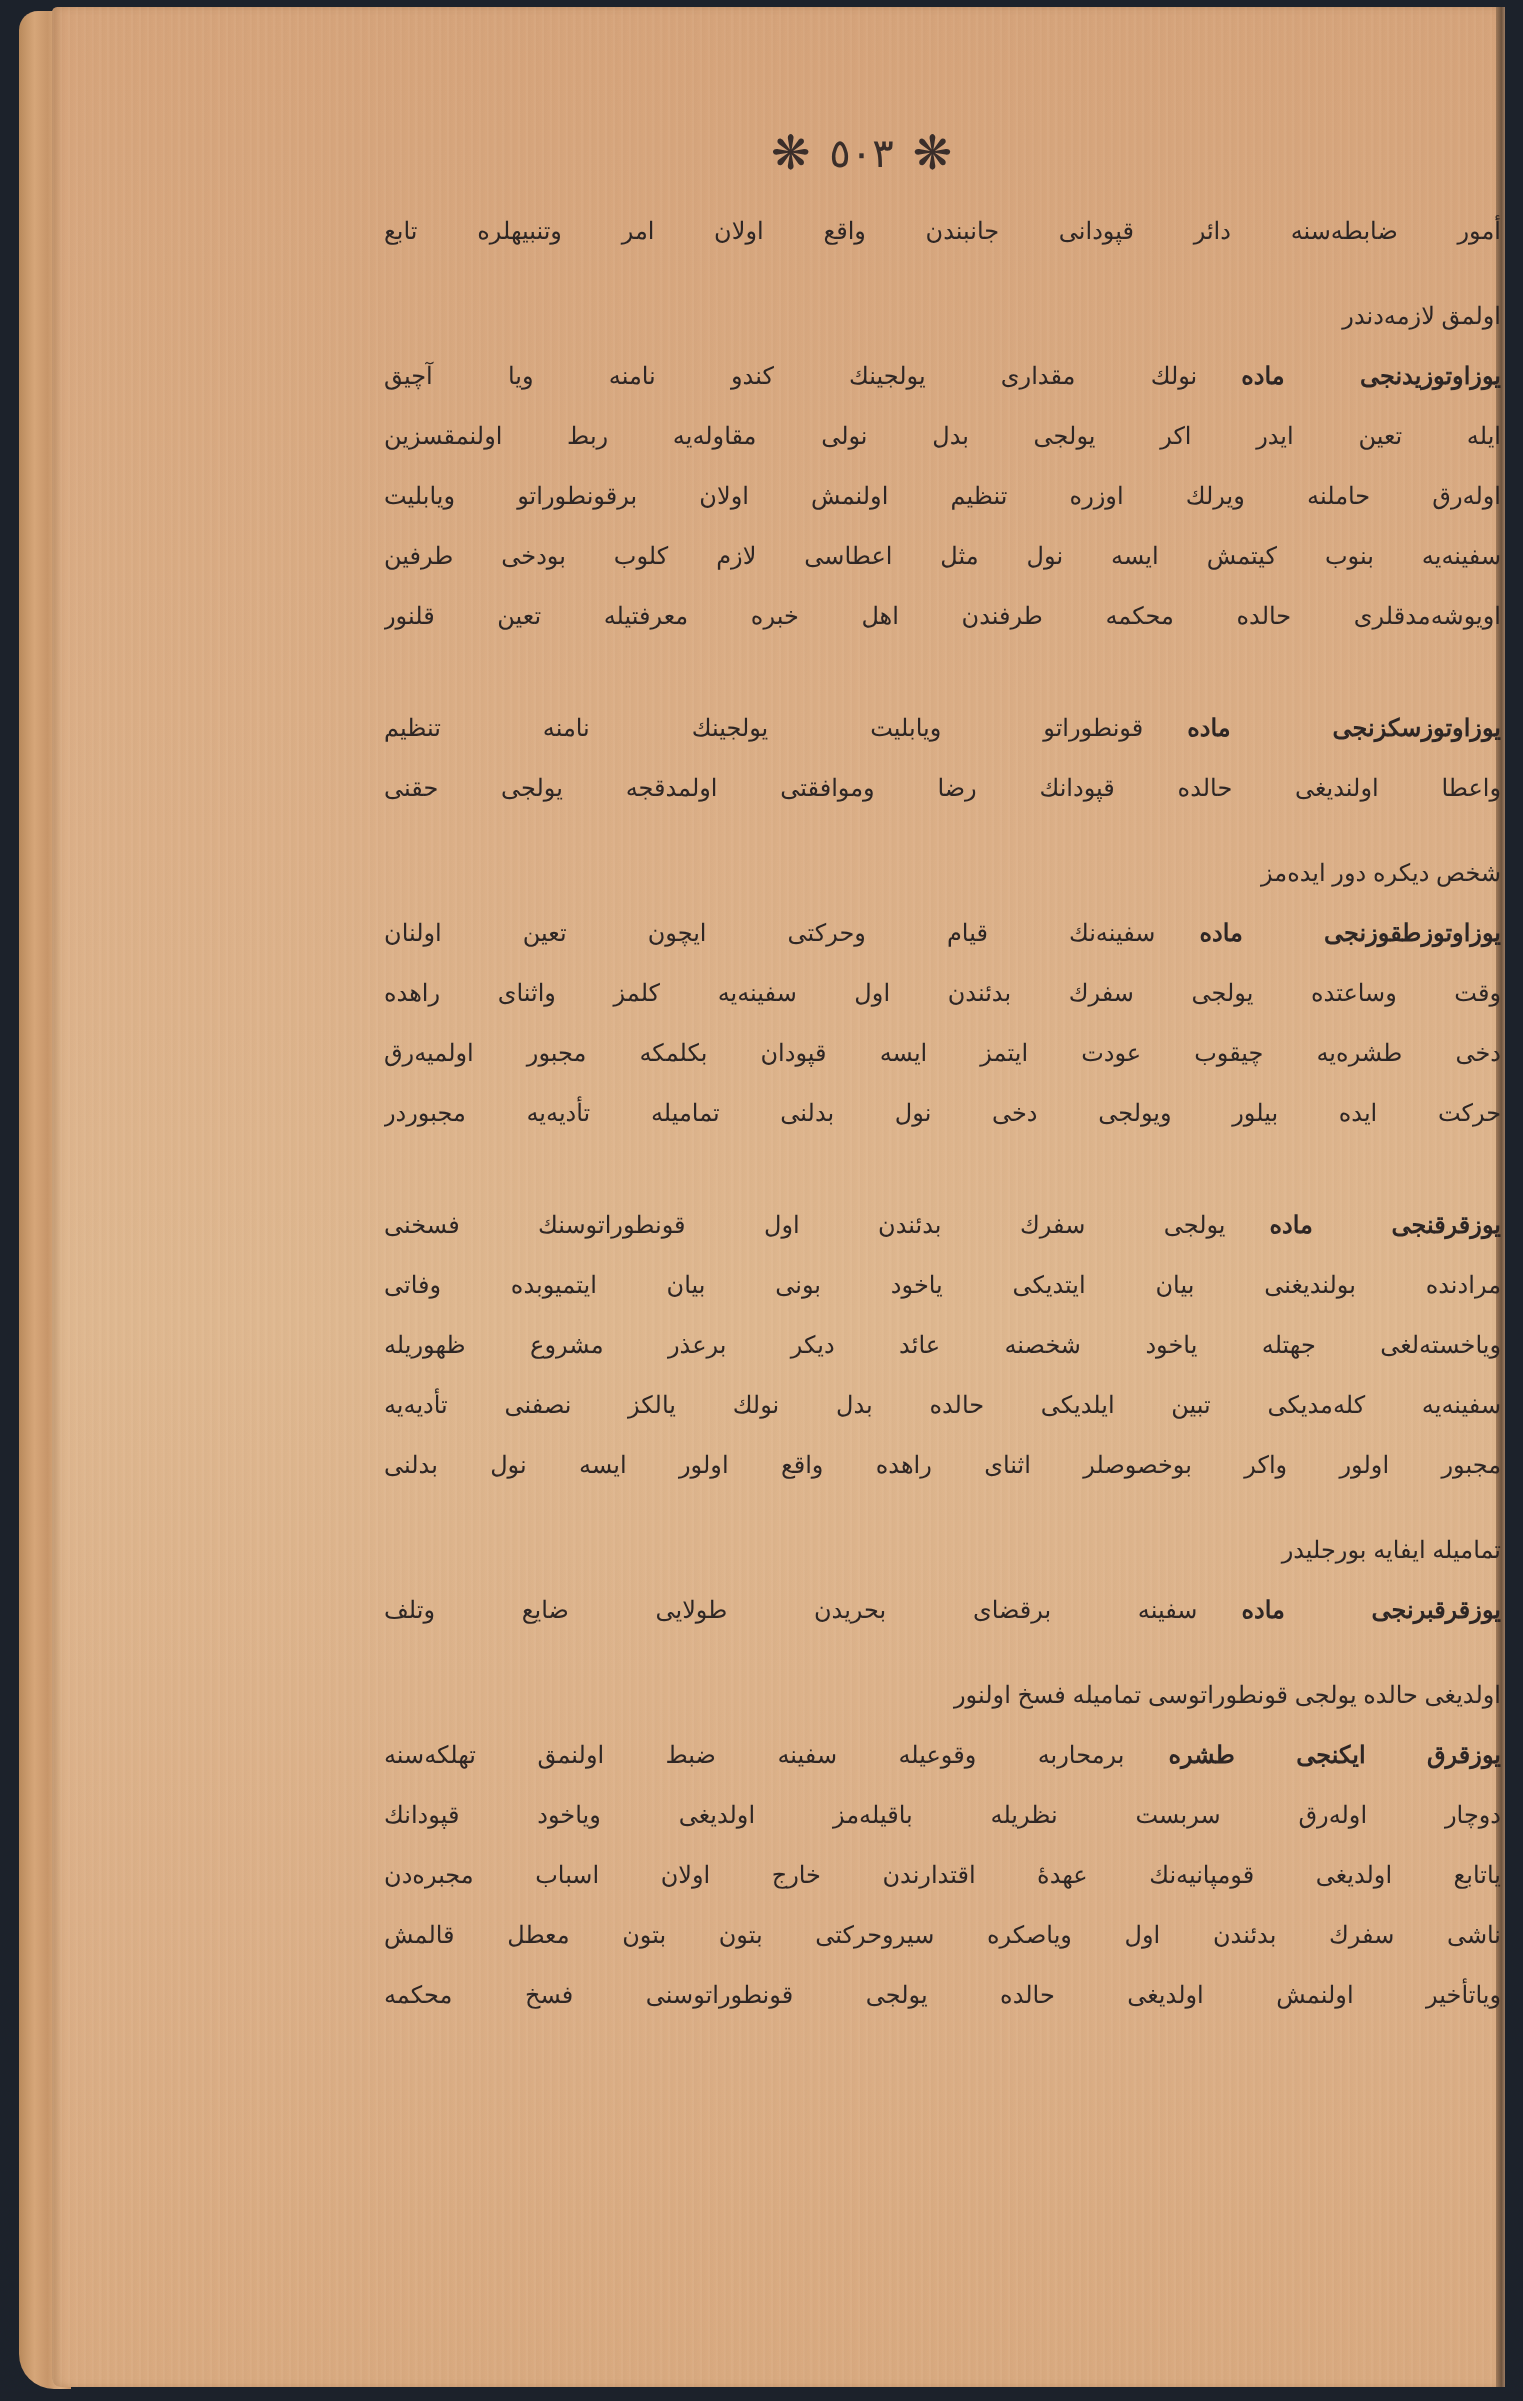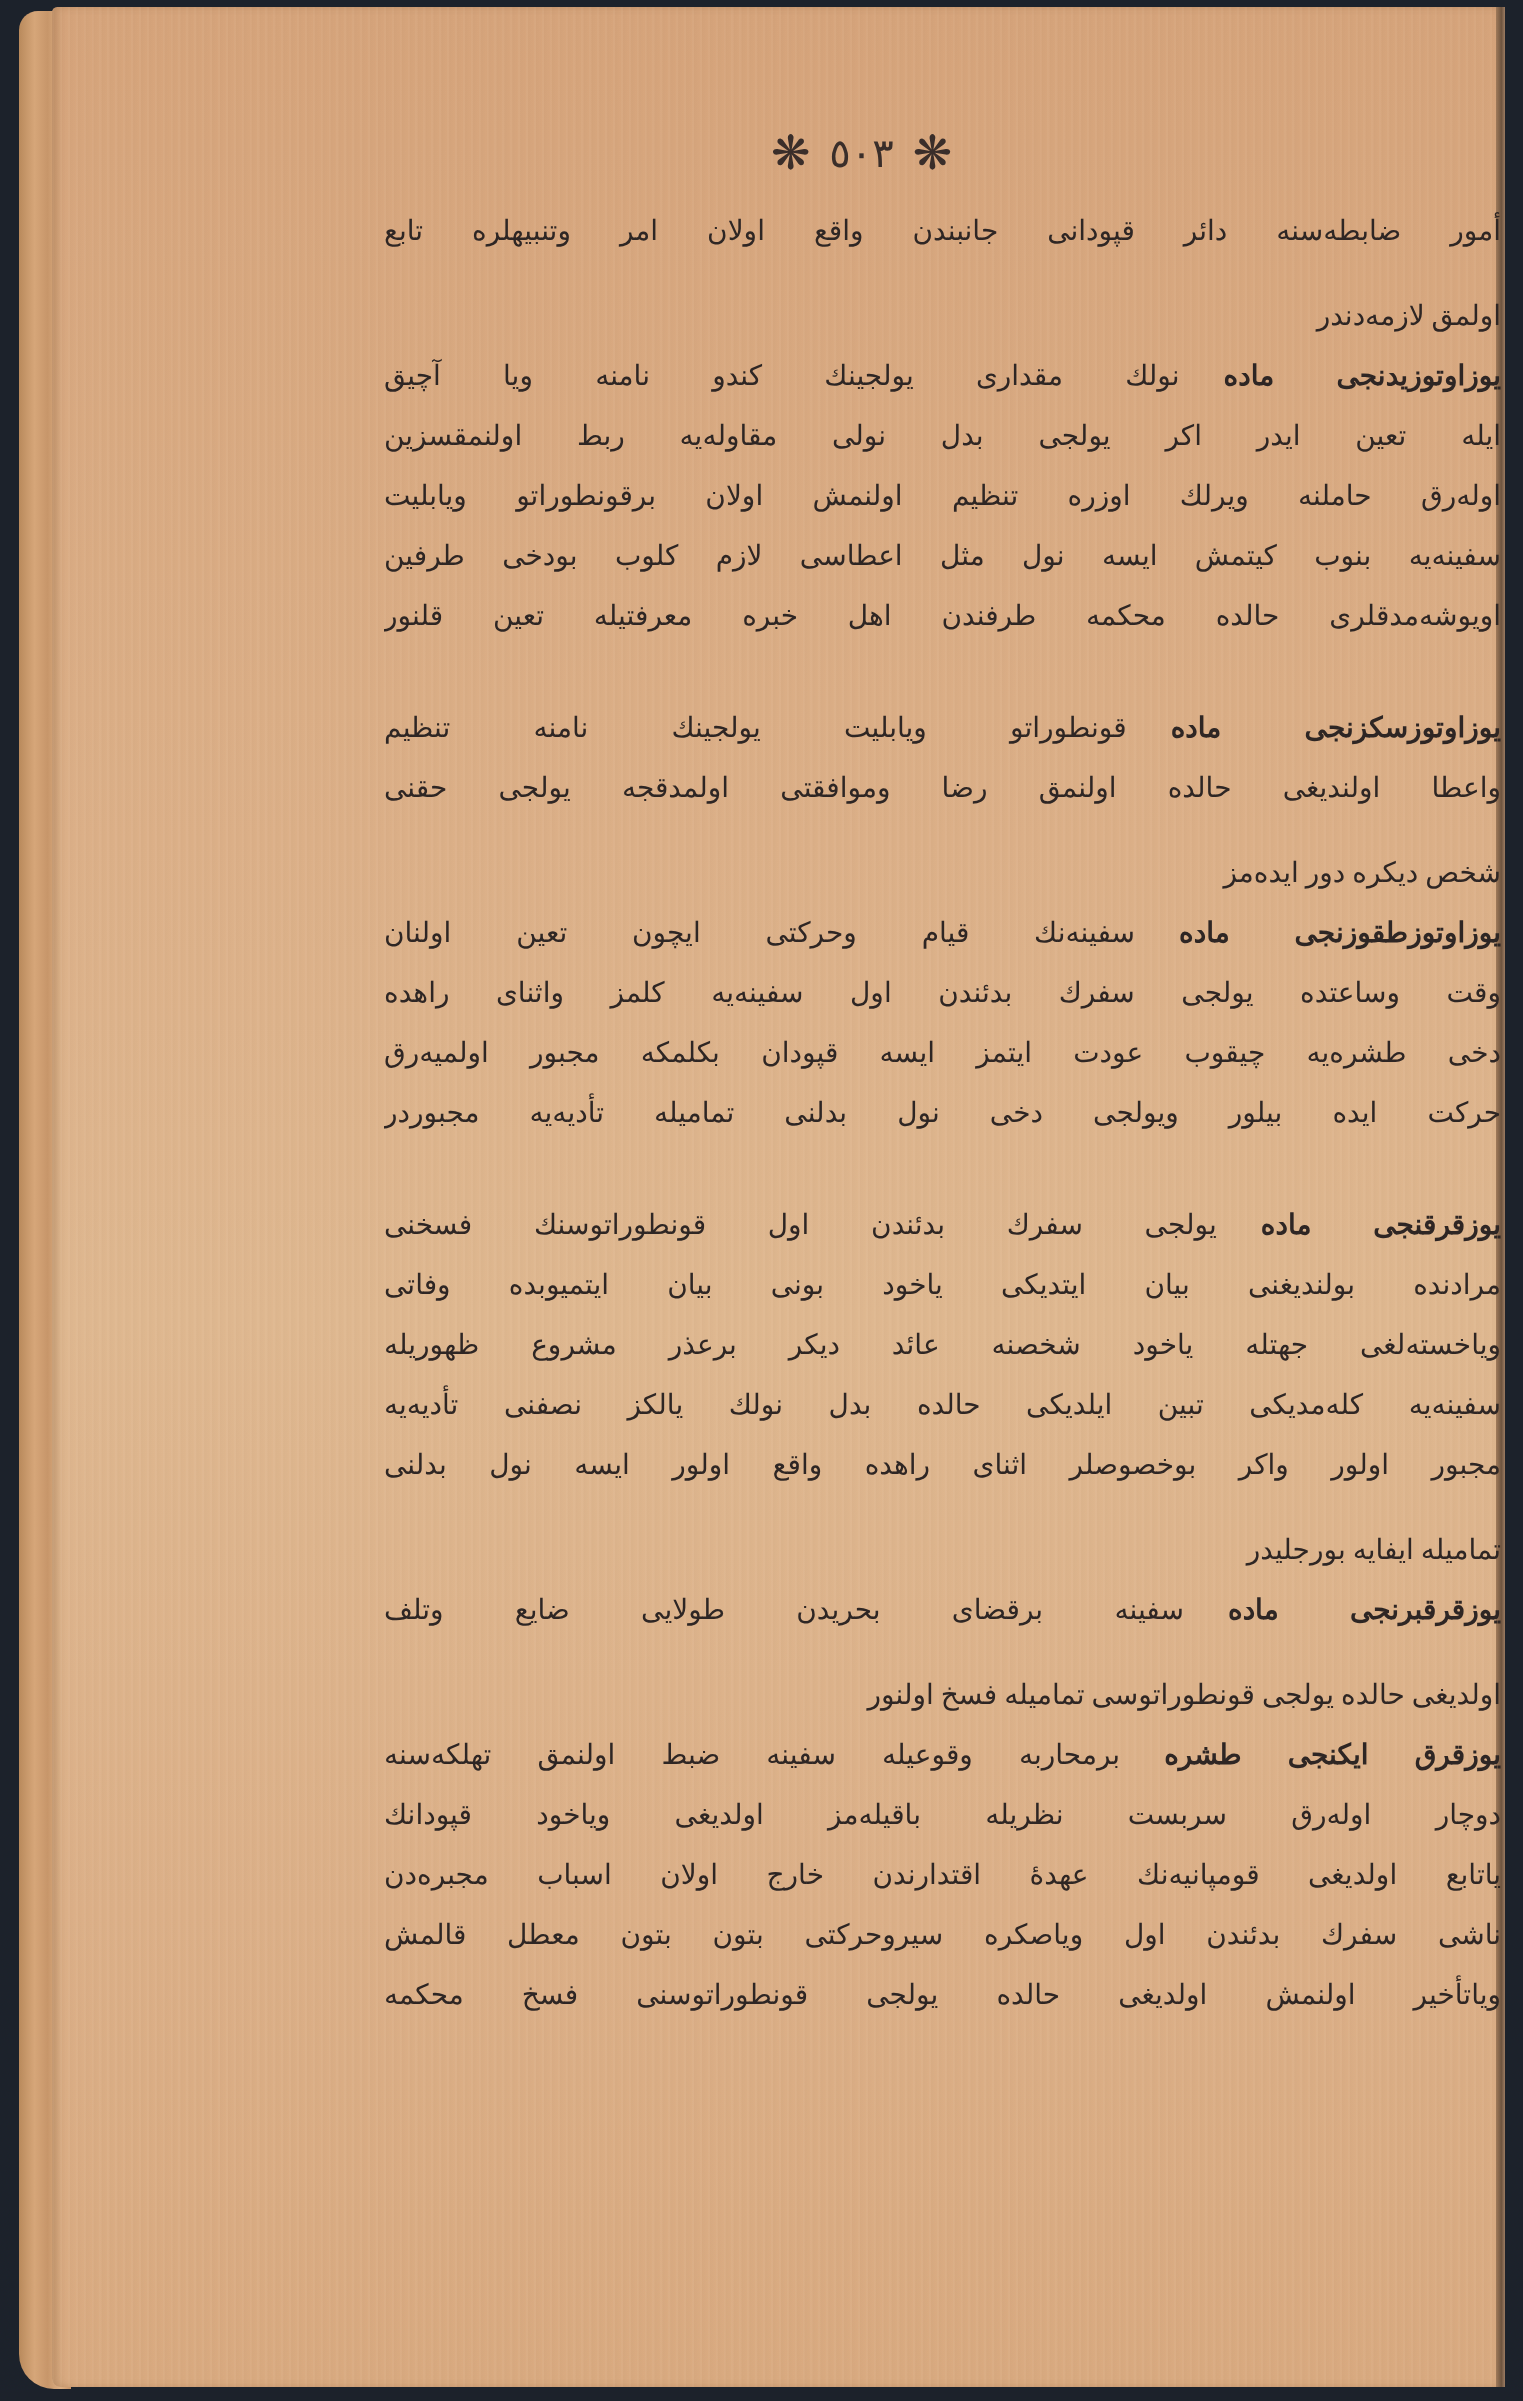--- a/index.html
+++ b/index.html
@@ -65,22 +65,22 @@
       line-height: 1;
     }
     .text-block {
       position: absolute;
       left: 332px;
       top: 194px;
       width: 1117px;
       direction: rtl;
       text-align: justify;
       color: #2e2624;
-      font-family: Liberation Serif, serif;
-      font-size: 28px;
+      font-family: Liberation Sans, sans-serif;
+      font-size: 24px;
       line-height: 60px;
     }
     .line {
       display: block;
       height: 60px;
       white-space: nowrap;
       text-align: justify;
       text-align-last: justify;
       overflow: hidden;
     }
@@ -127,21 +127,21 @@
       <span class="line">ایله تعین ایدر اکر یولجی بدل نولی مقاوله‌یه ربط اولنمقسزین</span>
       <span class="line">اوله‌رق حاملنه ویرلك اوزره تنظیم اولنمش اولان برقونطوراتو ویابلیت</span>
       <span class="line">سفینه‌یه بنوب کیتمش ایسه نول مثل اعطاسی لازم کلوب بودخی طرفین</span>
       <span class="line">اویوشه‌مدقلری حالده محکمه طرفندن اهل خبره معرفتیله تعین قلنور</span>
     </div>
 
     <div class="gap"></div>
 
     <div>
       <span class="line"><span class="article-head">یوزاوتوزسکزنجی ماده</span><span class="spacer"></span><span>قونطوراتو ویابلیت یولجینك نامنه تنظیم</span></span>
-      <span class="line">واعطا اولندیغی حالده اولنمق رضا وموافقتی اولمدقجه یولجی حقنی</span>
+      <span class="line">واعطا اولندیغی حالده قپودانك رضا وموافقتی اولمدقجه یولجی حقنی</span>
       <span class="line short">شخص دیکره دور ایده‌مز</span>
     </div>
 
     <div>
       <span class="line"><span class="article-head">یوزاوتوزطقوزنجی ماده</span><span class="spacer"></span><span>سفینه‌نك قیام وحرکتی ایچون تعین اولنان</span></span>
       <span class="line">وقت وساعتده یولجی سفرك بدئندن اول سفینه‌یه کلمز واثنای راهده</span>
       <span class="line">دخی طشره‌یه چیقوب عودت ایتمز ایسه قپودان بکلمکه مجبور اولمیه‌رق</span>
       <span class="line">حرکت ایده بیلور ویولجی دخی نول بدلنی تمامیله تأدیه‌یه مجبوردر</span>
     </div>
 

